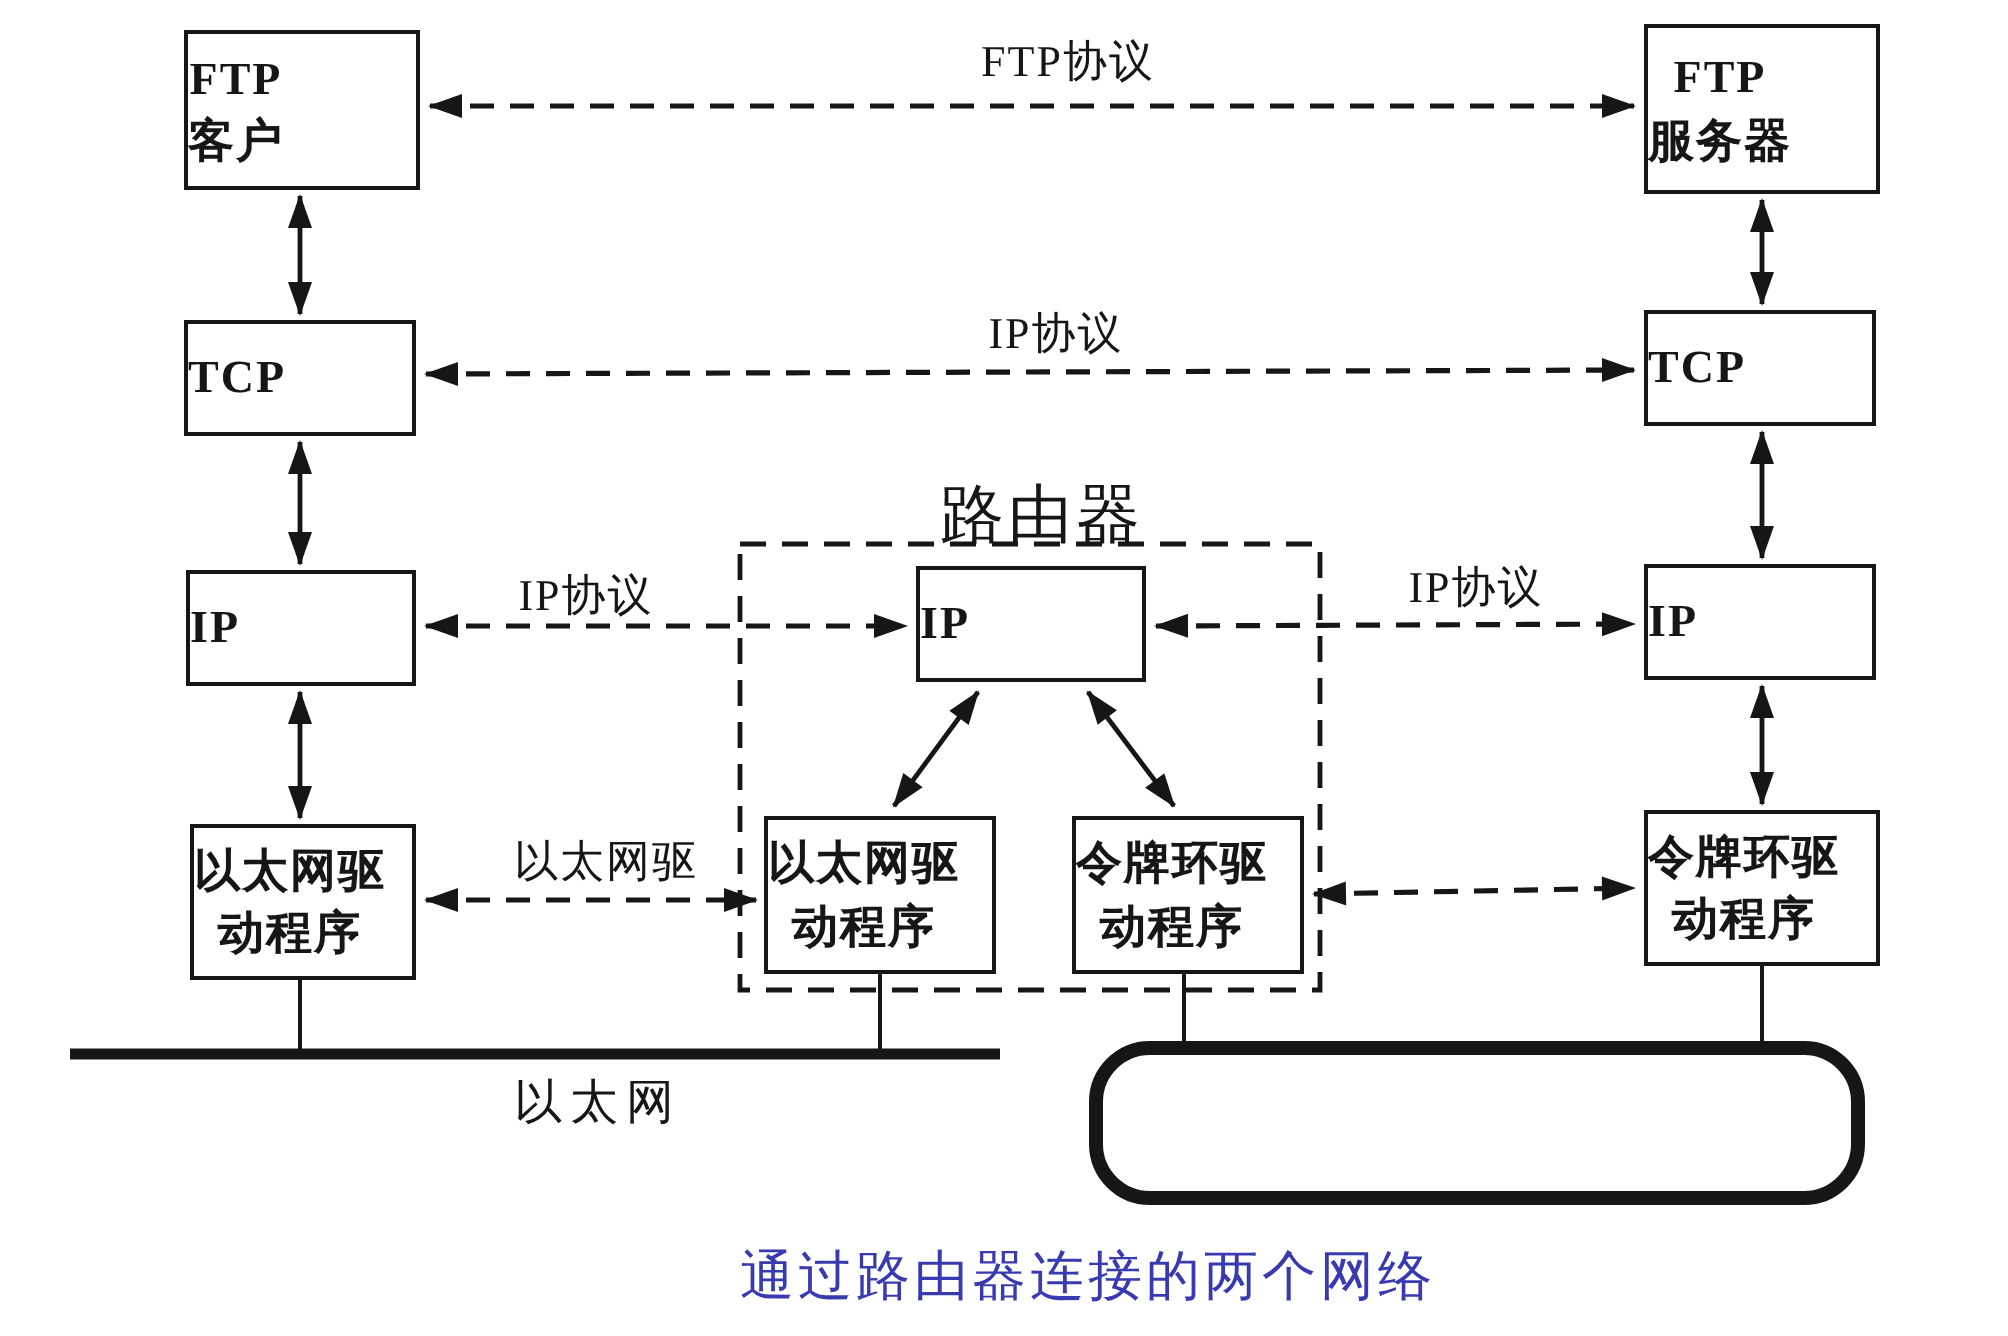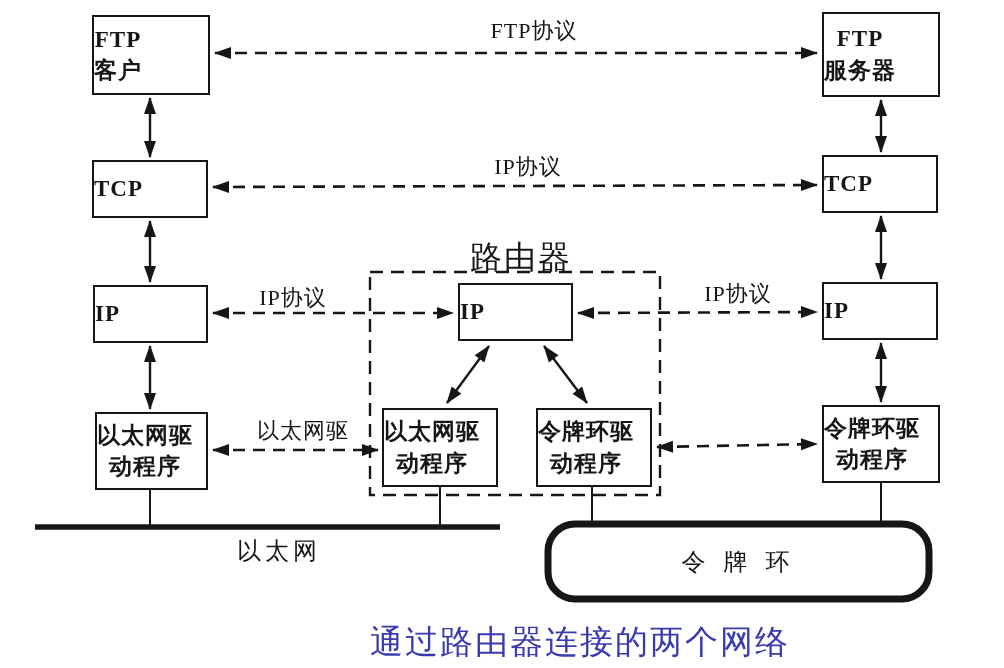--- a/index.html
+++ b/index.html
@@ -23,21 +23,21 @@
   .caption-row{position:absolute;left:0;top:620px;width:1004px;height:44px;}
   .redacted{
     position:absolute;left:287px;top:7px;width:73px;height:27px;border-radius:2px;
     background-image:
       repeating-linear-gradient(90deg,#dadae8 0 9px,#c2c2d6 9px 18px),
       repeating-linear-gradient(0deg,#e6e6f2 0 9px,#cncnd8 9px 18px),
       repeating-linear-gradient(0deg,#e8e8f4 0 9px,#cfcfe0 9px 18px);
     background-blend-mode:multiply;opacity:.85;
   }
   .caption-text{
-    position:absolute;left:370px;top:0;font-size:33px;letter-spacing:2px;white-space:nowrap;
+    position:absolute;left:370px;top:0;font-size:27px;letter-spacing:2px;white-space:nowrap;
   }
   svg line, svg rect{shape-rendering:geometricPrecision;}
 </style>
 </head>
 <body>
 
 <div class="canvas">
 
   <svg class="layer" viewBox="0 0 1004 668">
     <defs>
@@ -123,21 +123,20 @@
   </div>
 
   <div class="proto-label" style="left:454px;top:16px;width:160px;">FTP协议</div>
   <div class="proto-label" style="left:448px;top:152px;width:160px;">IP协议</div>
   <div class="proto-label" style="left:233px;top:283px;width:120px;">IP协议</div>
   <div class="proto-label" style="left:678px;top:279px;width:120px;">IP协议</div>
   <div class="proto-label" style="left:228px;top:416px;width:150px;">以太网驱</div>
 
   <div class="router-label" style="left:470px;top:236px;">路由器</div>
 
-  <div class="net-label" style="left:237px;top:535px;text-align:center;">以太网</div>
-  <div class="tr-label" style="left:548px;top:546px;width:381px;">令 牌 环</div>
+  <div class="net-label" style="left:257px;top:535px;text-align:center;">以太网</div>
 
   <div class="caption-row">
     <div class="redacted"></div>
     <div class="caption-text" style="color:#3a3ab0;">通过路由器连接的两个网络</div>
   </div>
 
 </div>
 
 </body></html>

